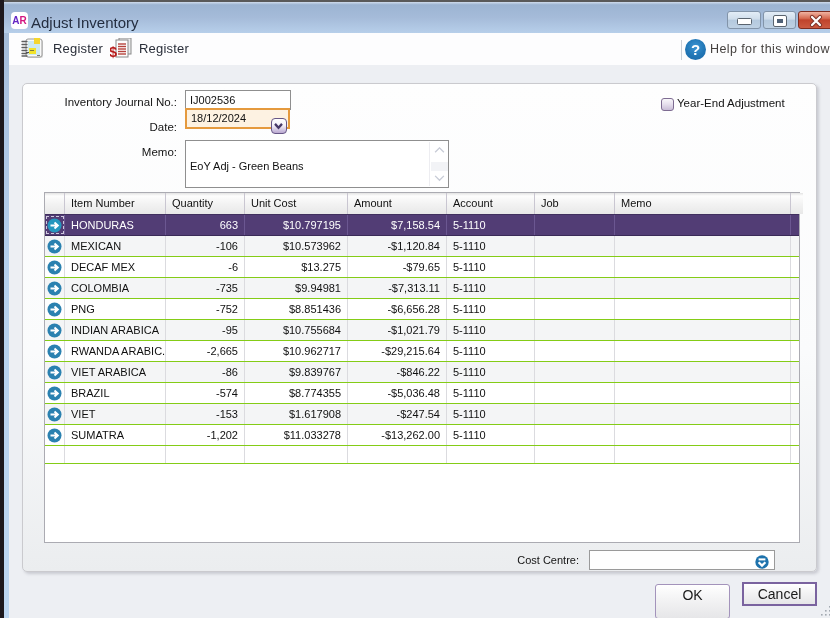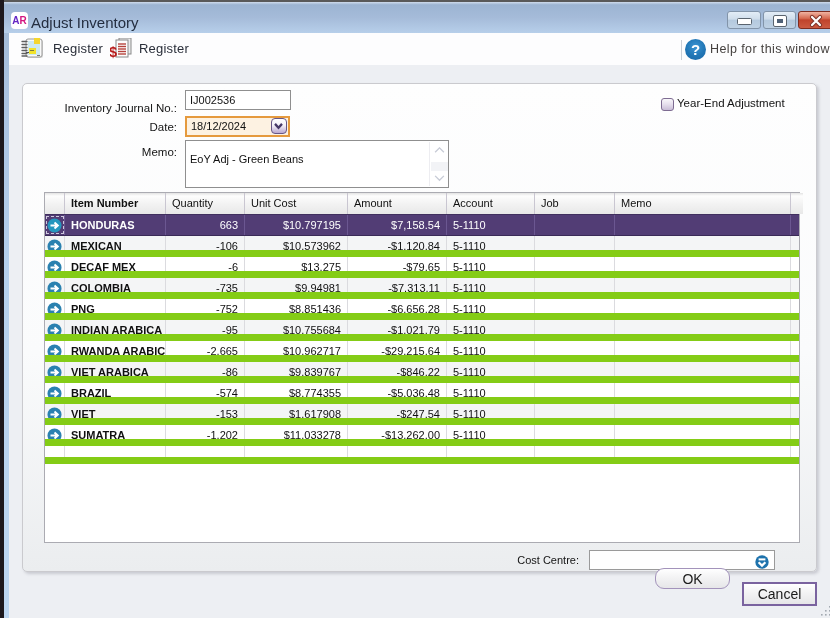--- a/index.html
+++ b/index.html
@@ -50,46 +50,46 @@
 .datebtn svg { position:absolute; left:2px; top:4px; }
 .memoscroll { position:absolute; right:0px; top:1px; width:19px; height:44px;
   border-left:1px solid #ededf1; color:#c9ced8; }
 .chk { position:absolute; left:661px; top:98px; width:13px; height:13px; border-radius:3px;
   border:1px solid #7e6c92; background:linear-gradient(180deg,#f9f7fb 0%,#e5deec 50%,#c9bdd7 100%); }
 .chklabel { position:absolute; left:677px; top:97px; font-size:11.5px; color:#141414; }
 
 
 .list { position:absolute; left:44px; top:192px; width:756px; height:351px;
   background:#fff; border:1px solid #ababb2; }
-.trow { display:flex; height:21px; border-bottom:7px solid #84cc16; }
+.trow { display:flex; height:21px; border-bottom:1px solid #84cc16; }
 .trow.hdr { height:22px; border-bottom:1px solid #41305f; }
 .trow div { height:100%; flex-shrink:0; border-right:1px solid #dbdbdf; font-size:11px; color:#101010;
   line-height:20px; padding:0 6px; white-space:nowrap; overflow:hidden; }
 .trow.hdr div { line-height:21px; background:linear-gradient(180deg,#e3e3e3 0%,#fdfdfd 14%,#f3f3f3 50%,#e8e8e8 100%);
   border-right:1px solid #c9c6d1; }
 .c0 { width:20px; padding:0 !important; position:relative; }
 .trow:nth-child(odd):not(.hdr):not(.sel):not(:last-child) { background:#f4f5f6; }
-.c1 { width:101px;font-weight:bold; } .c2 { width:79px; text-align:right; } .c3 { width:103px; text-align:right; }
+.c1 { width:101px; } .c2 { width:79px; text-align:right; } .c3 { width:103px; text-align:right; }
 .c4 { width:99px; text-align:right; } .c5 { width:88px; } .c6 { width:80px; }
 .c7 { width:176px; } .c8 { width:8px; border-right:none !important; }
 .trow.sel { background:#523d75; border-bottom:1px solid #3a2a57; }
 .trow.sel div { color:#fff; border-right:1px solid #6b5791; background:transparent; }
 .trow.sel .c0 { background:#523d75; outline:1px dashed #cfc8dd; outline-offset:-2px; }
 .arrow { position:absolute; left:2px; top:3px; }
 
 
 .cclabel { position:absolute; left:449px; top:554px; width:130px; text-align:right;
   font-size:11px; color:#141414; }
 .ccfield { position:absolute; left:589px; top:550px; width:186px; height:20px;
   background:#fff; border:1px solid #9a9a9a; }
 .ccicon { position:absolute; left:755px; top:555px; }
 .btn { position:absolute; font-size:14px; color:#1a1a1a; text-align:center;
   background:linear-gradient(180deg,#ffffff 0%,#f4f4f5 40%,#e6e6e8 100%); }
-#okbtn { left:655px; top:568px; width:75px; height:21px; border:1px solid #a393bb;
-  border-radius:9px; line-height:20px; }
+#okbtn { left:655px; top:584px; width:75px; height:35px; border:1px solid #a393bb;
+  border-radius:3px; line-height:20px; }
 #cancelbtn { left:742px; top:582px; width:75px; height:24px; border:2px solid #7a639f;
   border-radius:0; line-height:21px; }
 .grip { position:absolute; left:821px; top:605px; width:11px; height:13px; }
 </style>
 </head>
 <body>
 <div class="frame"></div>
 <div class="titlebar"></div>
 <div class="aricon"><span class="a">A</span><span class="r">R</span></div>
 <div class="wtitle">Adjust Inventory</div>
@@ -145,31 +145,31 @@
     <text x="-1" y="19" font-size="14.5" font-weight="bold" fill="#b81a1a" font-family="Liberation Sans">$</text>
   </svg>
   <div class="tlabel" style="left:130px">Register</div>
   <div class="sep"></div>
   <div class="helpcirc">?</div>
   <div class="helptext">Help for this window</div>
 </div>
 
 <div class="panel"></div>
 
-<div class="flabel" style="left:47px;top:102px">Inventory Journal No.:</div>
+<div class="flabel" style="left:47px;top:96px">Inventory Journal No.:</div>
 <div class="flabel" style="left:47px;top:121px">Date:</div>
 <div class="flabel" style="left:47px;top:146px">Memo:</div>
 <div class="field" style="left:185px;top:90px;width:106px;height:20px;line-height:18px">IJ002536</div>
-<div class="field" style="left:185px;top:116px;width:105px;height:21px;line-height:17px;border:2px solid #e59a3e;background:#fdf2e2">18/12/2024</div>
+<div class="field" style="left:185px;top:108px;width:105px;height:21px;line-height:17px;border:2px solid #e59a3e;background:#fdf2e2">18/12/2024</div>
 <div class="datebtn">
     <svg width="9" height="7" viewBox="0 0 10 8">
       <path d="M1 1 L5 5.5 L9 1" fill="none" stroke="#473968" stroke-width="2.6"></path>
     </svg>
   </div>
-<div class="field" style="left:185px;top:140px;width:264px;height:48px;padding-top:12px">EoY Adj - Green Beans
+<div class="field" style="left:185px;top:140px;width:264px;height:48px;padding-top:19px">EoY Adj - Green Beans
   <div class="memoscroll">
     <div style="position:absolute;left:1px;top:20px;width:17px;height:9px;background:#f2f3f6"></div>
       <svg width="11" height="7" viewBox="0 0 12 8" style="position:absolute;left:4px;top:5px">
         <path d="M1 6 L6 1 L11 6" fill="none" stroke="#c7cbd6" stroke-width="1.5"></path>
       </svg>
     <svg width="11" height="7" viewBox="0 0 12 8" style="position:absolute;left:4px;bottom:4px">
         <path d="M1 1 L6 6 L11 1" fill="none" stroke="#c7cbd6" stroke-width="1.5"></path>
       </svg>
   </div>
 </div>

